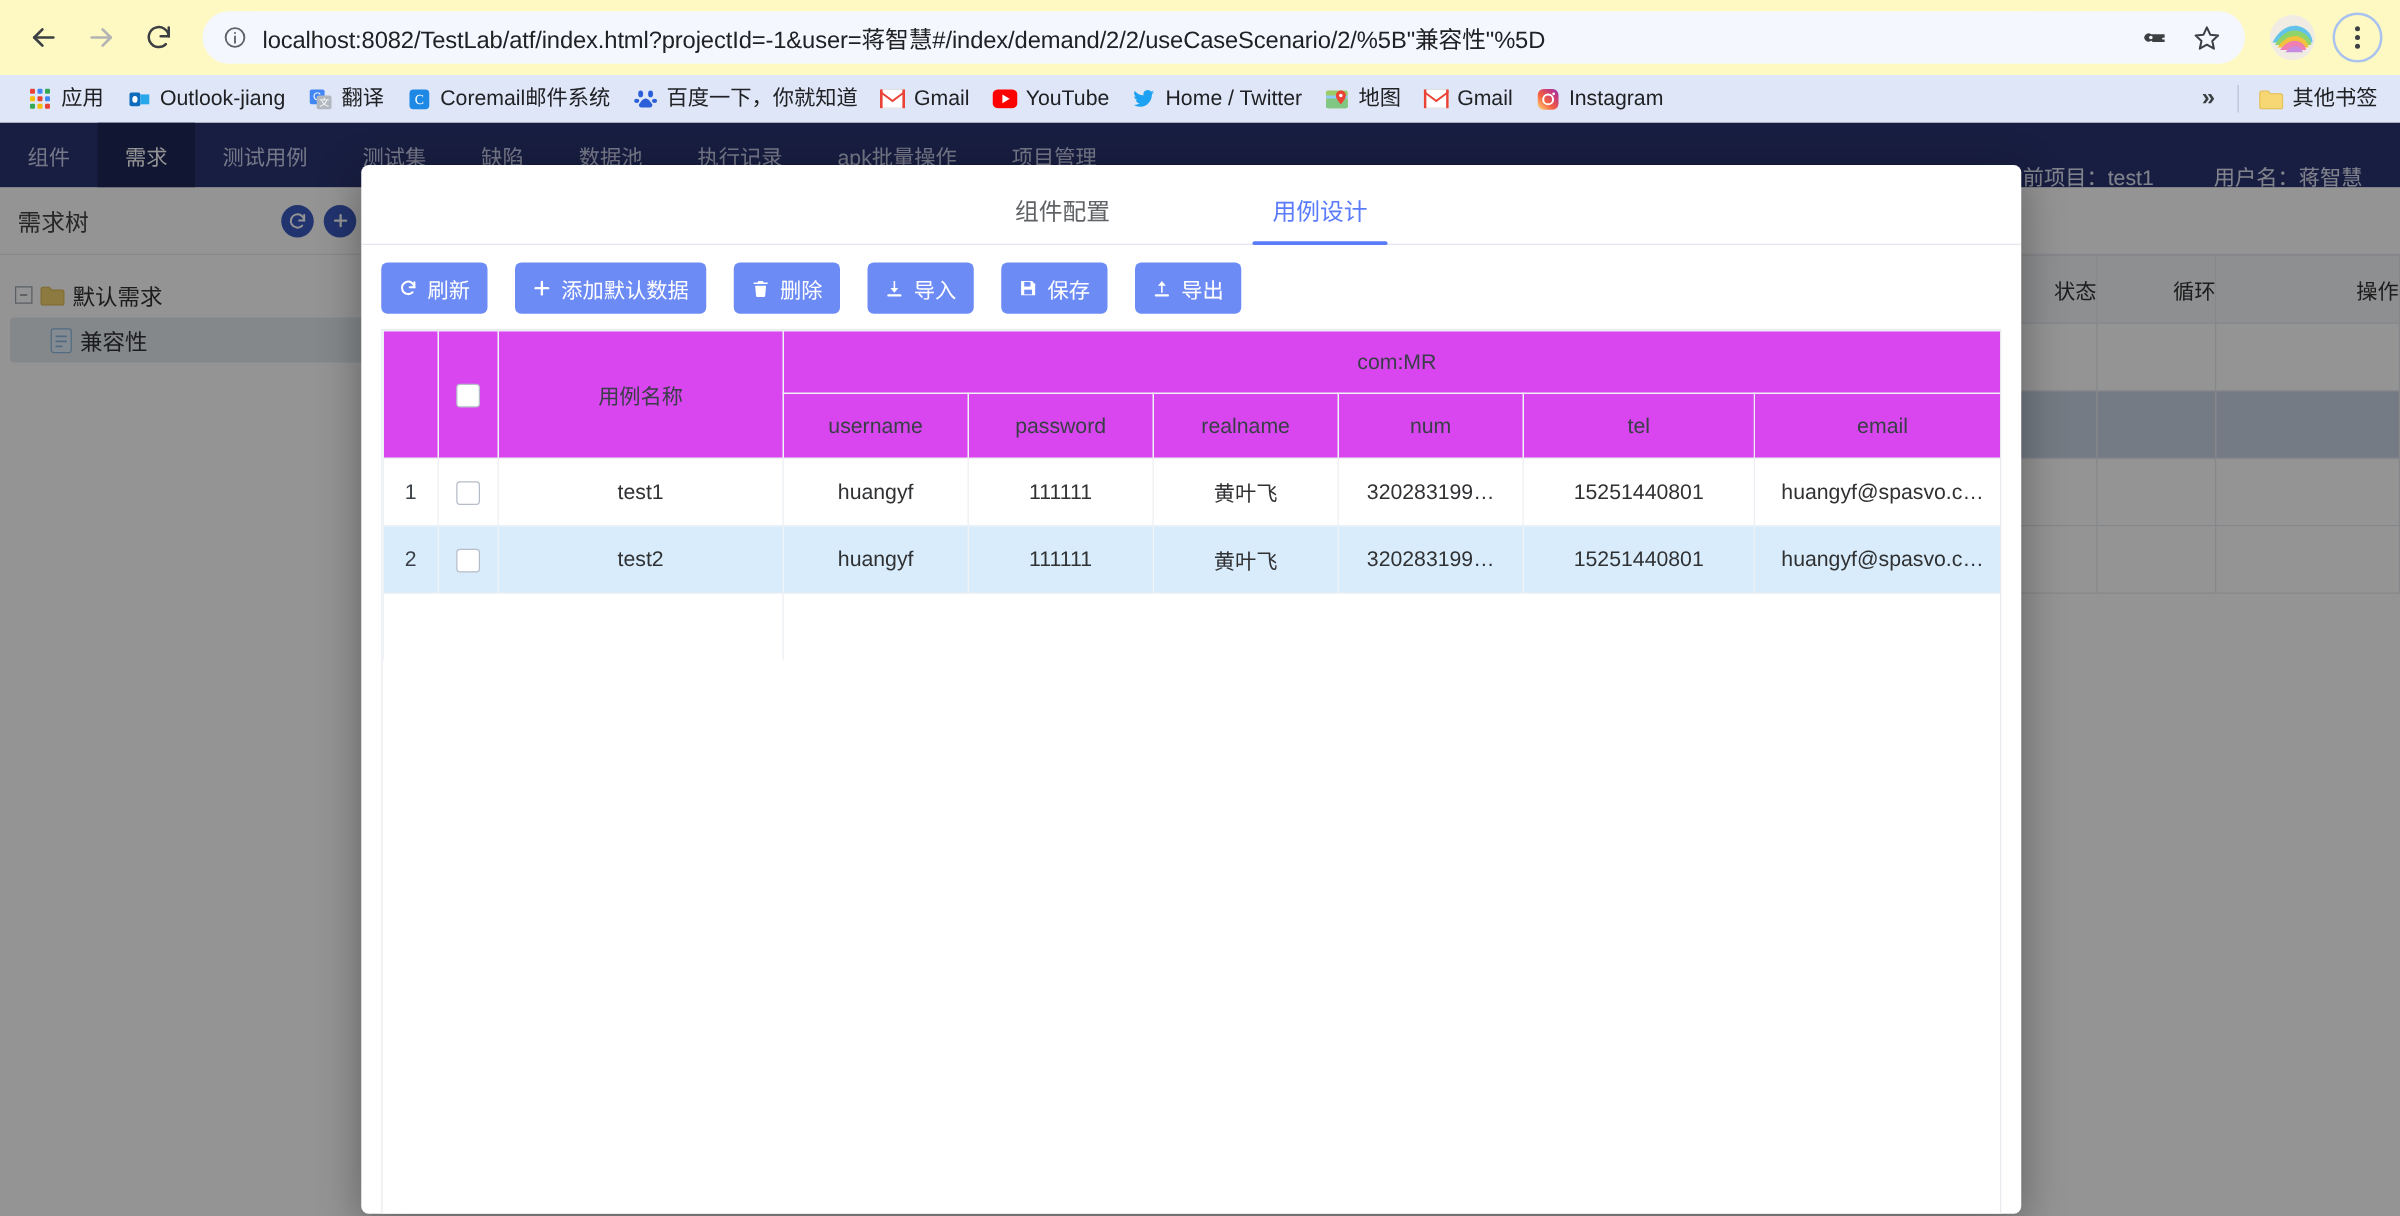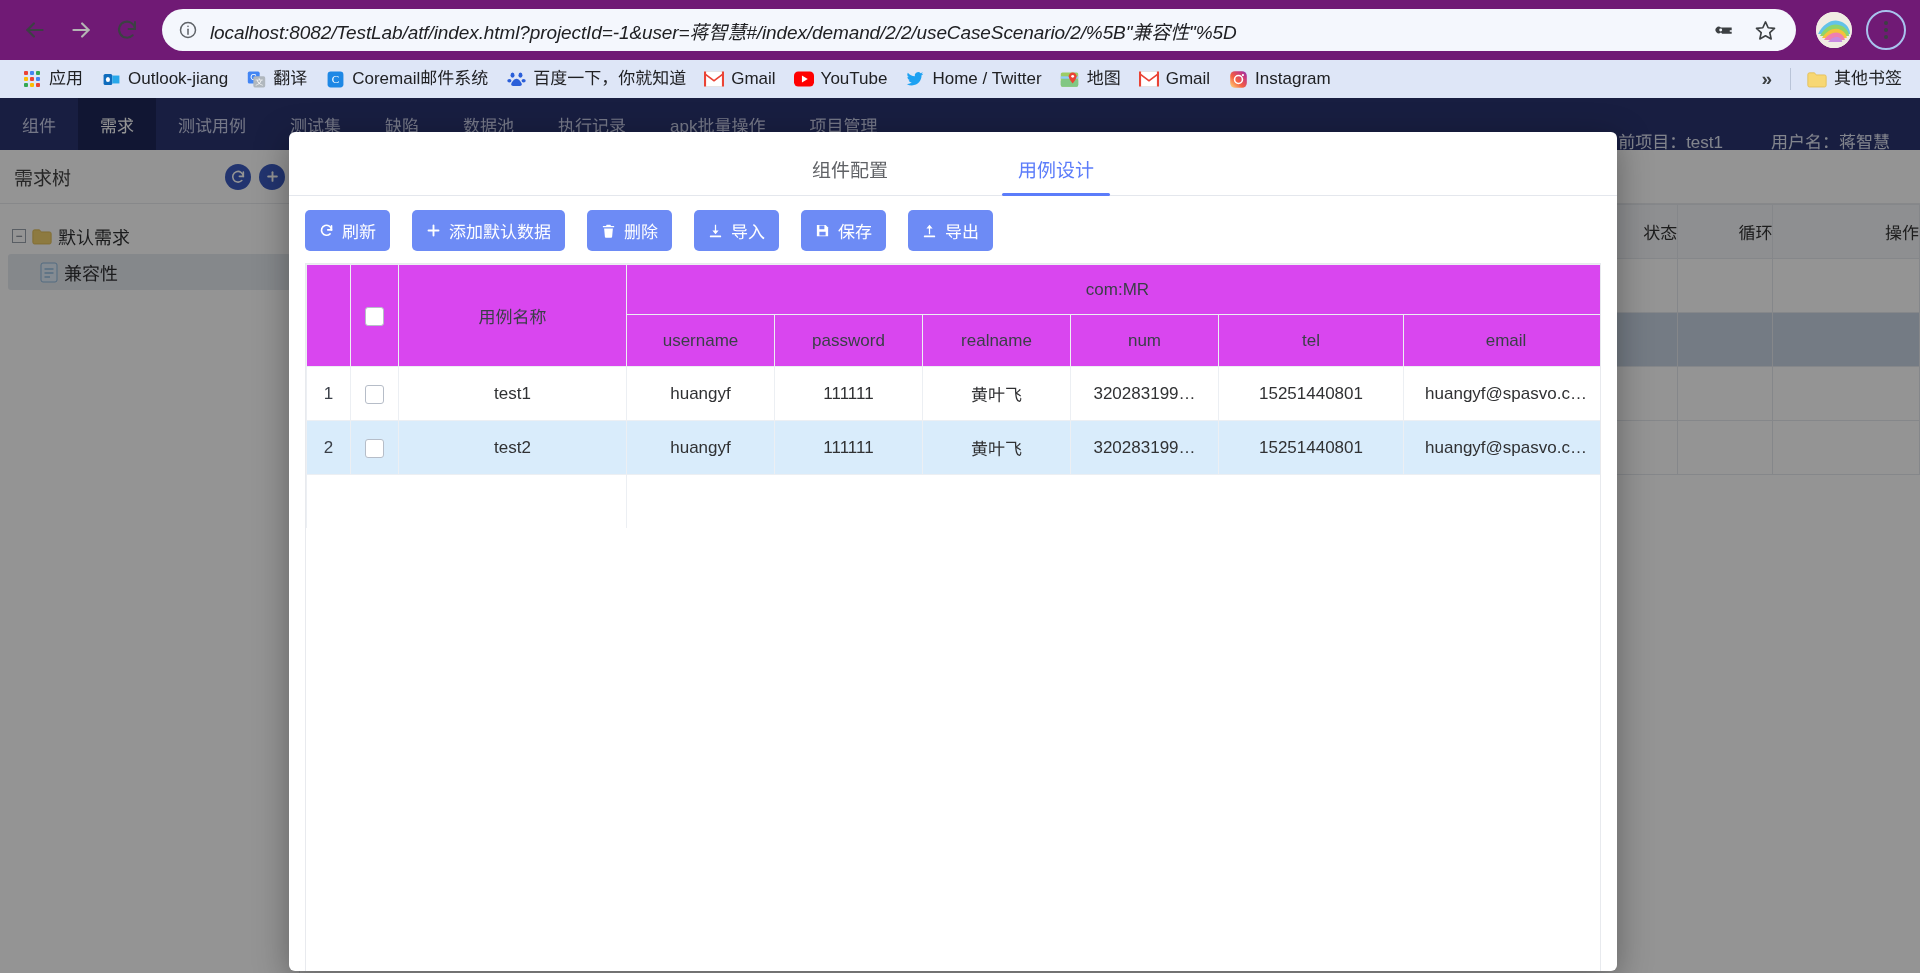--- a/index.html
+++ b/index.html
@@ -9,26 +9,25 @@
     overflow: hidden;
     font-family: "Liberation Sans", "DejaVu Sans", sans-serif;
     background: #ffffff;
   }
 
   
   .browser { width: 1920px; height: 973px; position: relative; background:#fff; }
 
   .chrome-toolbar {
     height: 60px;
-    background: #701a75;
+    background: #fef9c3;
     display: flex;
     align-items: center;
     padding: 16px 14px;
     gap: 4px;
-    font-style: italic;
   }
   .nav-btn {
     width: 42px; height: 42px;
     display: flex; align-items: center; justify-content: center;
     border-radius: 50%;
     cursor: pointer;
     flex: 0 0 auto;
   }
   .nav-btn svg { display:block; }
   .nav-btn.disabled svg { stroke:#b4b4b4; }

